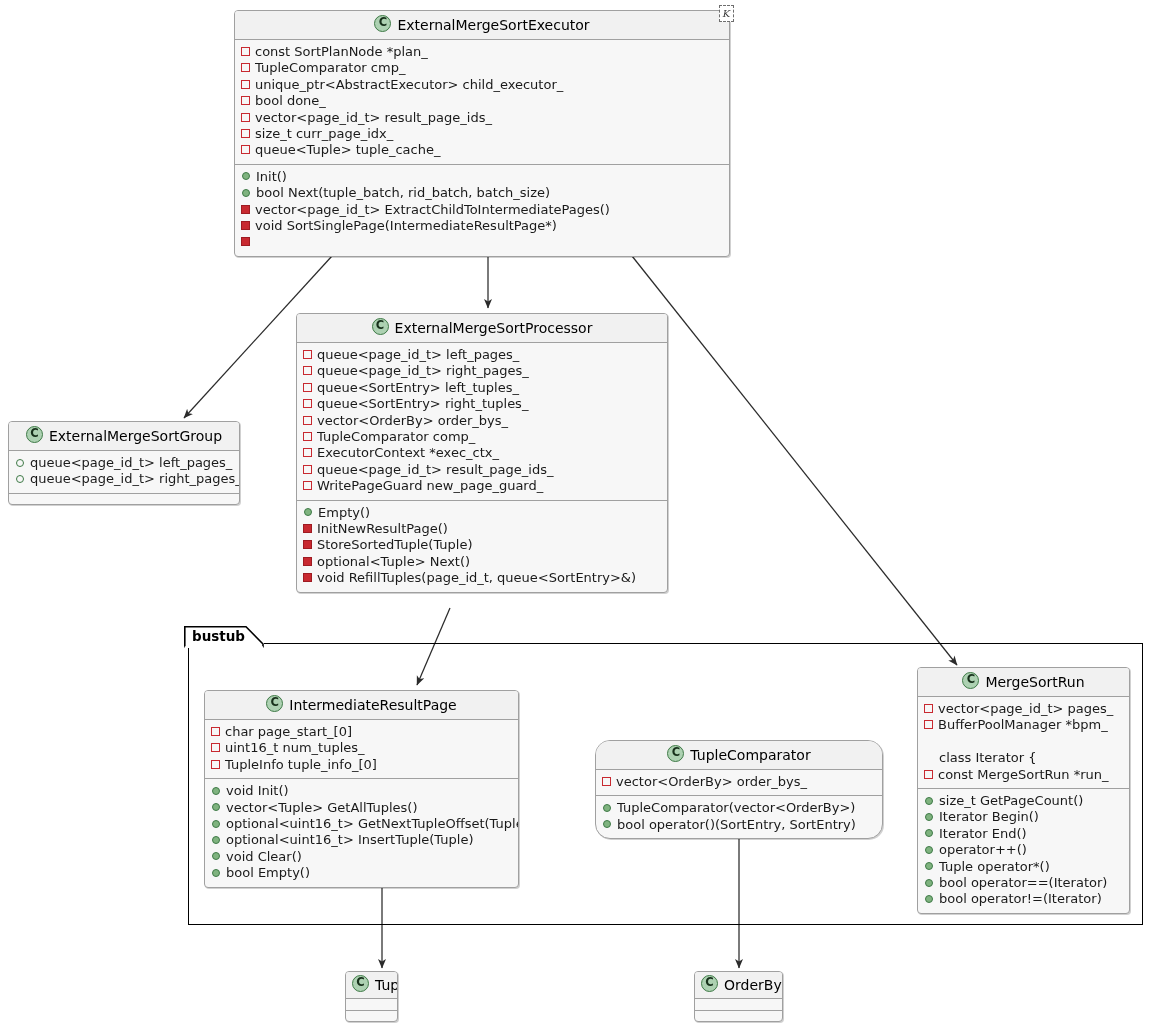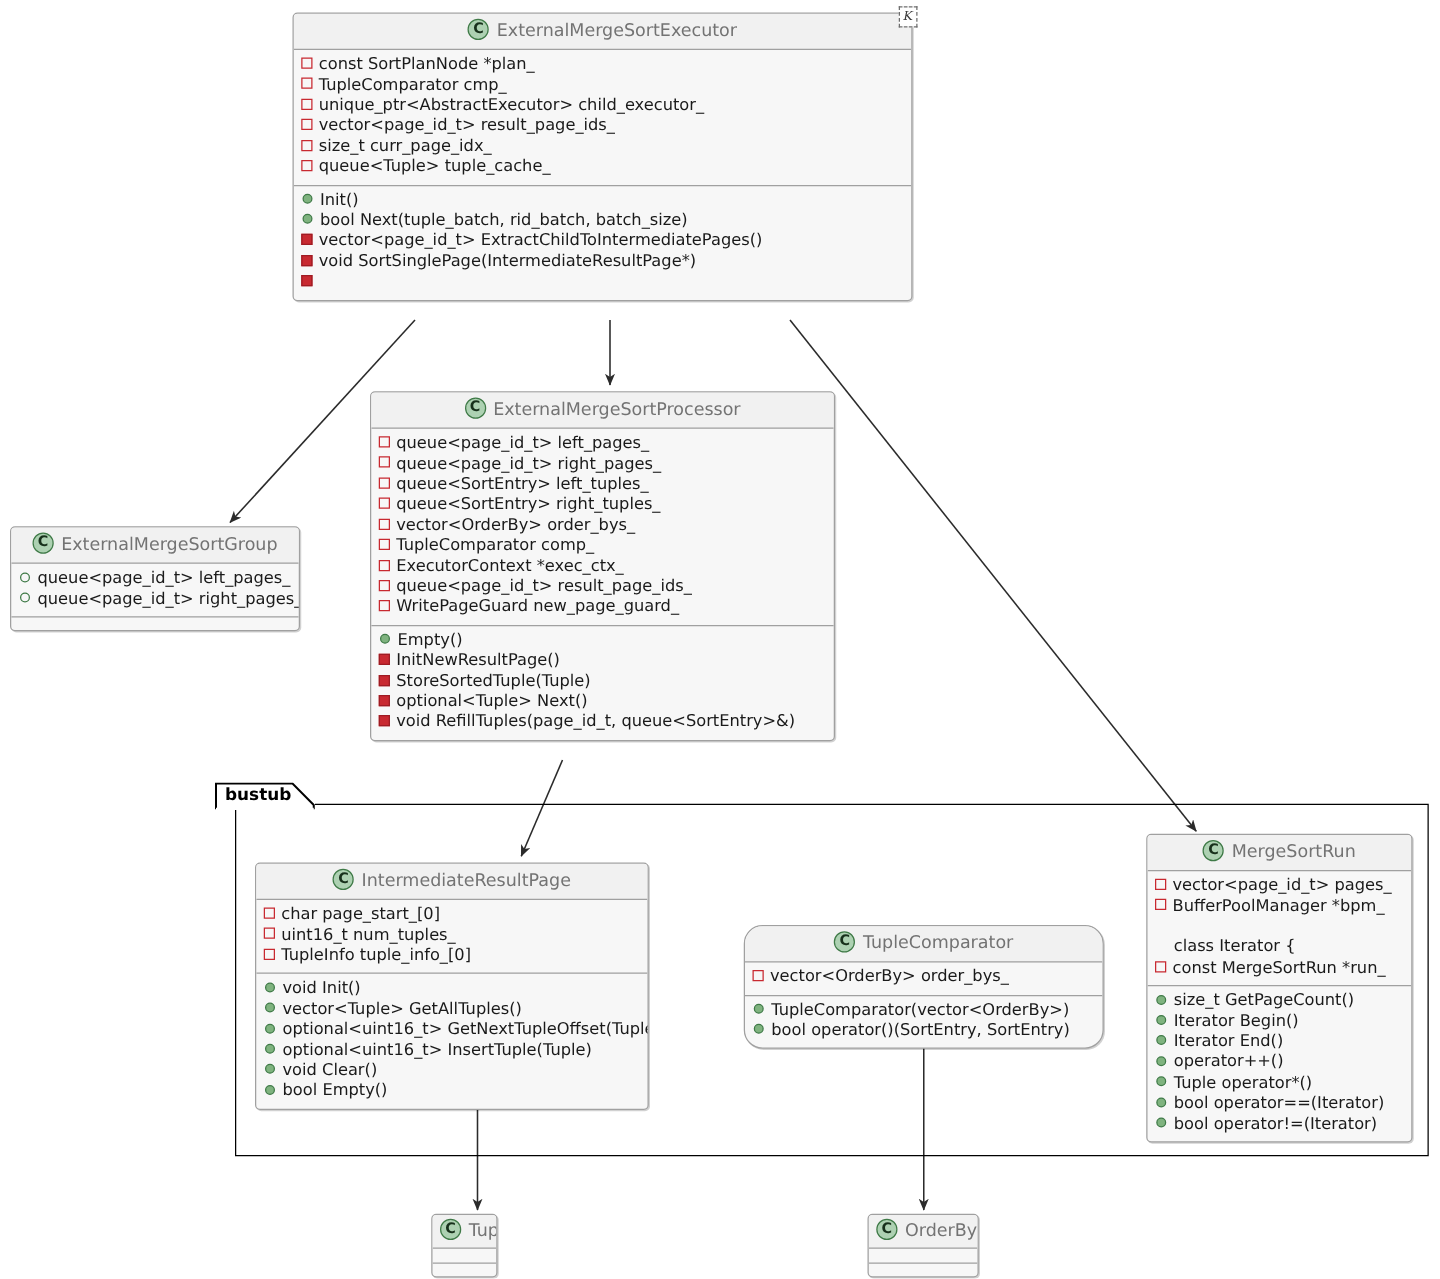--- a/index.html
+++ b/index.html
@@ -75,21 +75,21 @@
     box-sizing: border-box;
     white-space: nowrap;
     line-height: 1;
   }
   .cls-header.compact {
     padding: 4px 6px 5px 6px;
     text-align: left;
   }
   .cls-title {
     font-size: 14px;
-    color: #737373;
+    color: #000000;
     vertical-align: middle;
   }
   .cicon {
     display: inline-block;
     width: 17px;
     height: 17px;
     border-radius: 50%;
     background: #ADD1B2;
     border: 1.3px solid #3F7A47;
     box-sizing: border-box;
@@ -203,36 +203,37 @@
     <path d="M 632 256 L 957 665" stroke="#2B2B2B" stroke-width="1.25" fill="none" marker-end="url(#ah)"></path>
 
     <path d="M 450 608 L 417 685" stroke="#2B2B2B" stroke-width="1.25" fill="none" marker-end="url(#ah)"></path>
 
     <path d="M 382 886 L 382 968" stroke="#2B2B2B" stroke-width="1.25" fill="none" marker-end="url(#ah)"></path>
 
     <path d="M 739 838 L 739 968" stroke="#2B2B2B" stroke-width="1.25" fill="none" marker-end="url(#ah)"></path>
   </svg>
 
   <div class="pkg" style="left:188px; top:643px; width:955px; height:282px;"></div>
-  <div class="pkg-tab" style="left:172px; top:626px; width:80px;">
+  <div class="pkg-tab" style="left:184px; top:626px; width:80px;">
     <svg class="tab-shape" viewBox="0 0 80 22" preserveAspectRatio="none">
       <path d="M 0.8 21.4 L 0.8 0.8 L 62 0.8 L 79 18 L 79 21.4" fill="#FFFFFF" stroke="#000000" stroke-width="1.6"></path>
       <path d="M 0.8 21.4 L 79 21.4" stroke="#FFFFFF" stroke-width="2.4"></path>
     </svg>
     <span class="tab-label">bustub</span>
   </div>
 
   <div class="cls" style="left:234px; top:10px; width:496px;">
     <div class="cls-header">
       <span class="cicon"></span><span class="cls-title">ExternalMergeSortExecutor</span>
     </div>
     <div class="cls-section">
         <span class="member"><span class="mk priv-field"></span><span>const SortPlanNode *plan_</span></span>
         <span class="member"><span class="mk priv-field"></span><span>TupleComparator cmp_</span></span>
         <span class="member"><span class="mk priv-field"></span><span>unique_ptr&lt;AbstractExecutor&gt; child_executor_</span></span>
+        <span class="member"><span class="mk priv-field"></span><span>bool done_</span></span>
         <span class="member"><span class="mk priv-field"></span><span>vector&lt;page_id_t&gt; result_page_ids_</span></span>
         <span class="member"><span class="mk priv-field"></span><span>size_t curr_page_idx_</span></span>
         <span class="member"><span class="mk priv-field"></span><span>queue&lt;Tuple&gt; tuple_cache_</span></span>
       </div>
     <div class="cls-section">
         <span class="member"><span class="mk pub"></span><span>Init()</span></span>
         <span class="member"><span class="mk pub"></span><span>bool Next(tuple_batch, rid_batch, batch_size)</span></span>
         <span class="member"><span class="mk priv-method"></span><span>vector&lt;page_id_t&gt; ExtractChildToIntermediatePages()</span></span>
         <span class="member"><span class="mk priv-method"></span><span>void SortSinglePage(IntermediateResultPage*)</span></span>
         <span class="member"><span class="mk priv-method"></span></span>

